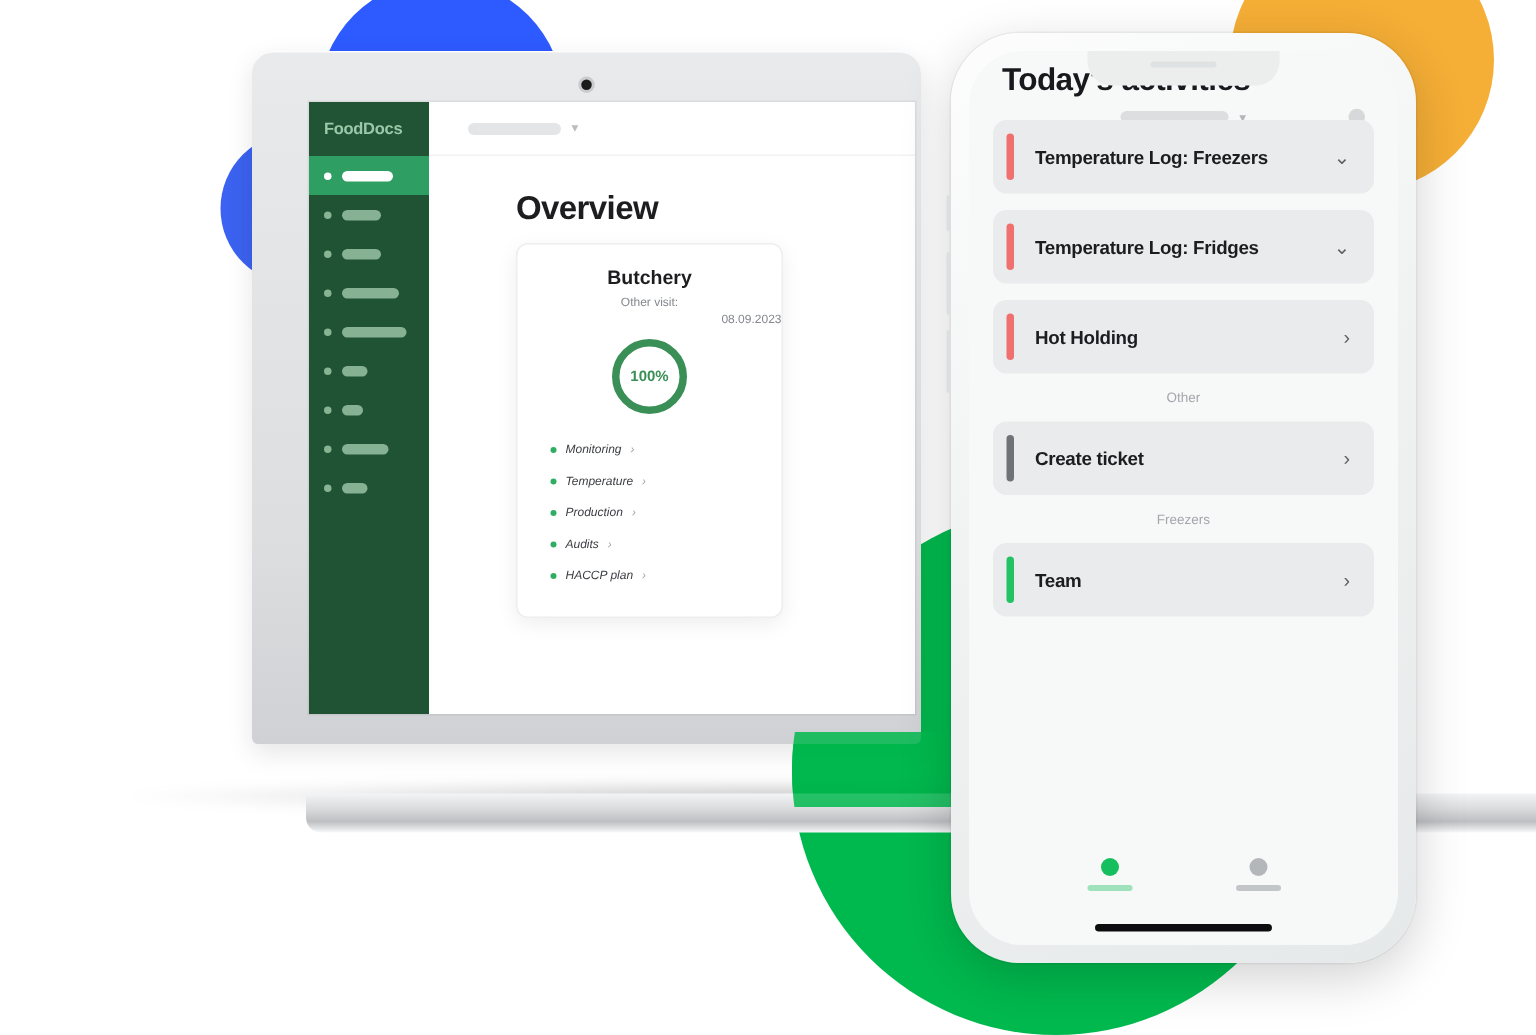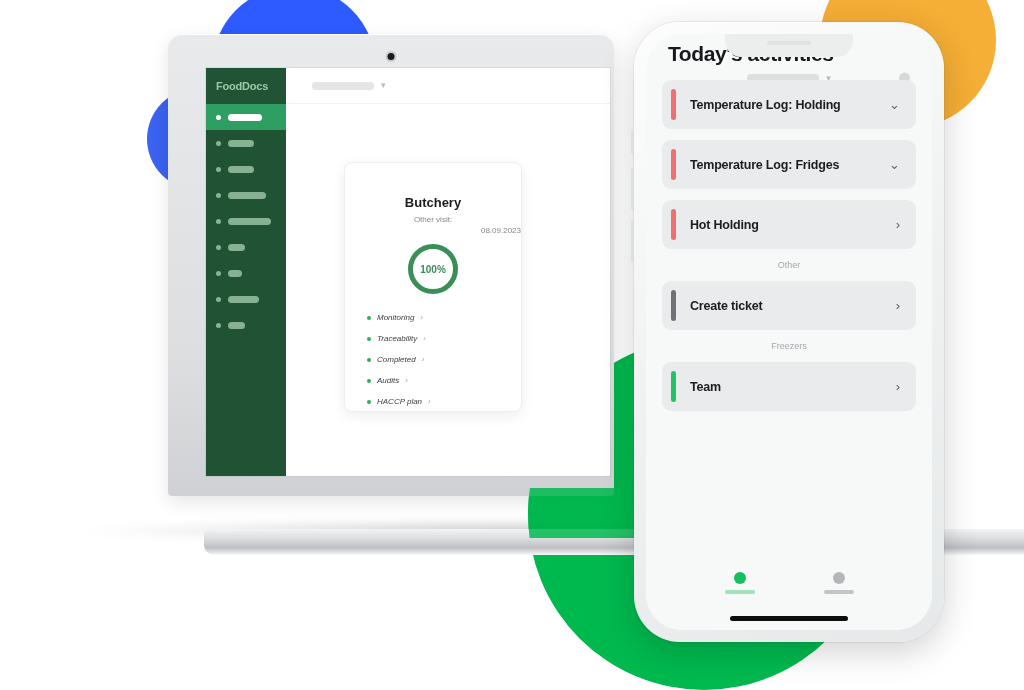--- a/index.html
+++ b/index.html
@@ -80,21 +80,21 @@
   #overview-title {
     margin: 22px 0 0 58px; font-size: 22px; font-weight: 700; color: #1d1d20; letter-spacing: -.4px;
   }
 
   #facility-card {
     position: absolute; left: 58px; top: 94px; width: 178px; height: 250px;
     background: #ffffff; border: 1px solid #edeef0; border-radius: 8px;
     box-shadow: 0 4px 14px rgba(0,0,0,.07);
     padding: 14px 0 0 0;
   }
-  #facility-name { text-align: center; font-size: 13px; font-weight: 700; color: #1d1d20; margin-top: 18px; }
+  #facility-name { text-align: center; font-size: 13px; font-weight: 700; color: #1d1d20; }
   #facility-visit-label { text-align: center; font-size: 8px; color: #84878c; margin-top: 5px; }
   #facility-visit-date { text-align: right; font-size: 8px; color: #84878c; margin-top: 2px; }
 
   #progress-ring {
     width: 50px; height: 50px; margin: 9px auto 0; border-radius: 50%;
     border: 5px solid #3A8F56; display: flex; align-items: center; justify-content: center;
   }
   #progress-value { font-size: 10px; font-weight: 700; color: #3A8F56; }
 
   #facility-links { margin: 13px 0 0 22px; font-style: italic; }
@@ -245,44 +245,45 @@
             </div>
           </div>
       </div>
 
       <div id="app-main">
         <div id="app-topbar">
           <div id="topbar-placeholder"></div>
           <span id="topbar-chevron">▾</span>
         </div>
 
+        <h1 id="overview-title">Overview</h1>
 
         <div id="facility-card">
           <div id="facility-name">Butchery</div>
           <div id="facility-visit-label">Other visit:</div>
           <div id="facility-visit-date">08.09.2023</div>
 
           <div id="progress-ring">
             <span id="progress-value">100%</span>
           </div>
 
           <div id="facility-links">
               <div class="facility-link">
                 <span class="facility-link-dot"></span>
                 <span class="facility-link-label">Monitoring</span>
                 <span class="facility-link-arrow">›</span>
               </div>
               <div class="facility-link">
                 <span class="facility-link-dot"></span>
-                <span class="facility-link-label">Traceability</span>
-                <span class="facility-link-arrow">›</span>
-              </div>
-              <div class="facility-link">
-                <span class="facility-link-dot"></span>
-                <span class="facility-link-label">Completed</span>
+                <span class="facility-link-label">Temperature</span>
+                <span class="facility-link-arrow">›</span>
+              </div>
+              <div class="facility-link">
+                <span class="facility-link-dot"></span>
+                <span class="facility-link-label">Production</span>
                 <span class="facility-link-arrow">›</span>
               </div>
               <div class="facility-link">
                 <span class="facility-link-dot"></span>
                 <span class="facility-link-label">Audits</span>
                 <span class="facility-link-arrow">›</span>
               </div>
               <div class="facility-link">
                 <span class="facility-link-dot"></span>
                 <span class="facility-link-label">HACCP plan</span>
@@ -317,21 +318,21 @@
         <div id="appbar-placeholder"></div>
         <span id="appbar-chevron">▾</span>
         <div id="appbar-avatar"></div>
       </div>
 
       <h2 id="phone-heading">Today's activities</h2>
 
       <div id="activity-list">
           <div class="activity-card">
             <span class="activity-accent" style="background: rgb(240, 112, 112);"></span>
-            <span class="activity-label">Temperature Log: Holding</span>
+            <span class="activity-label">Temperature Log: Freezers</span>
             <span class="activity-chevron">⌄</span>
           </div>
           <div class="activity-card">
             <span class="activity-accent" style="background: rgb(240, 112, 112);"></span>
             <span class="activity-label">Temperature Log: Fridges</span>
             <span class="activity-chevron">⌄</span>
           </div>
           <div class="activity-card">
             <span class="activity-accent" style="background: rgb(240, 112, 112);"></span>
             <span class="activity-label">Hot Holding</span>

